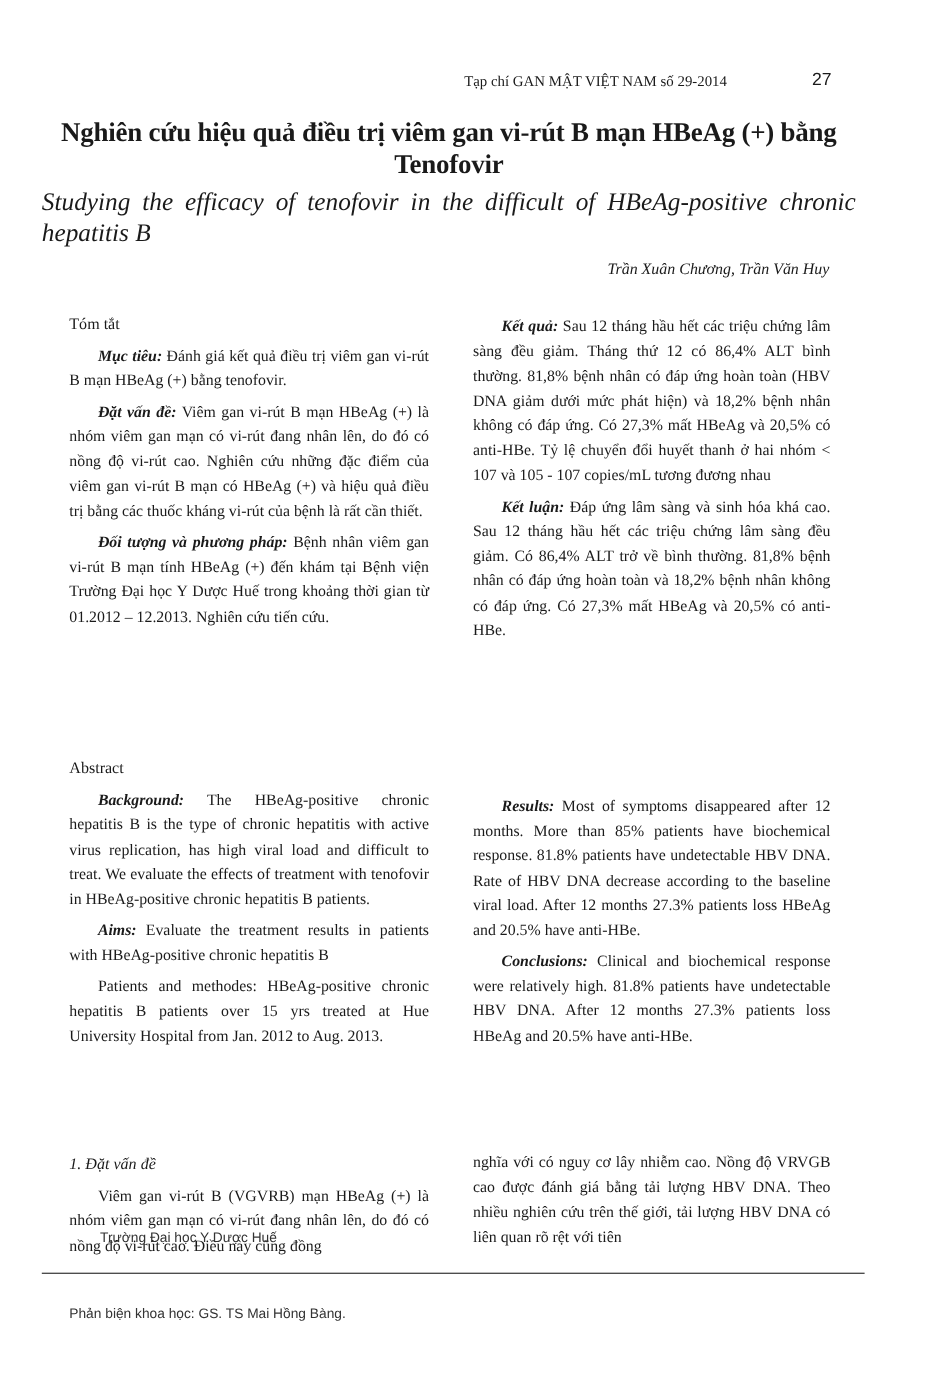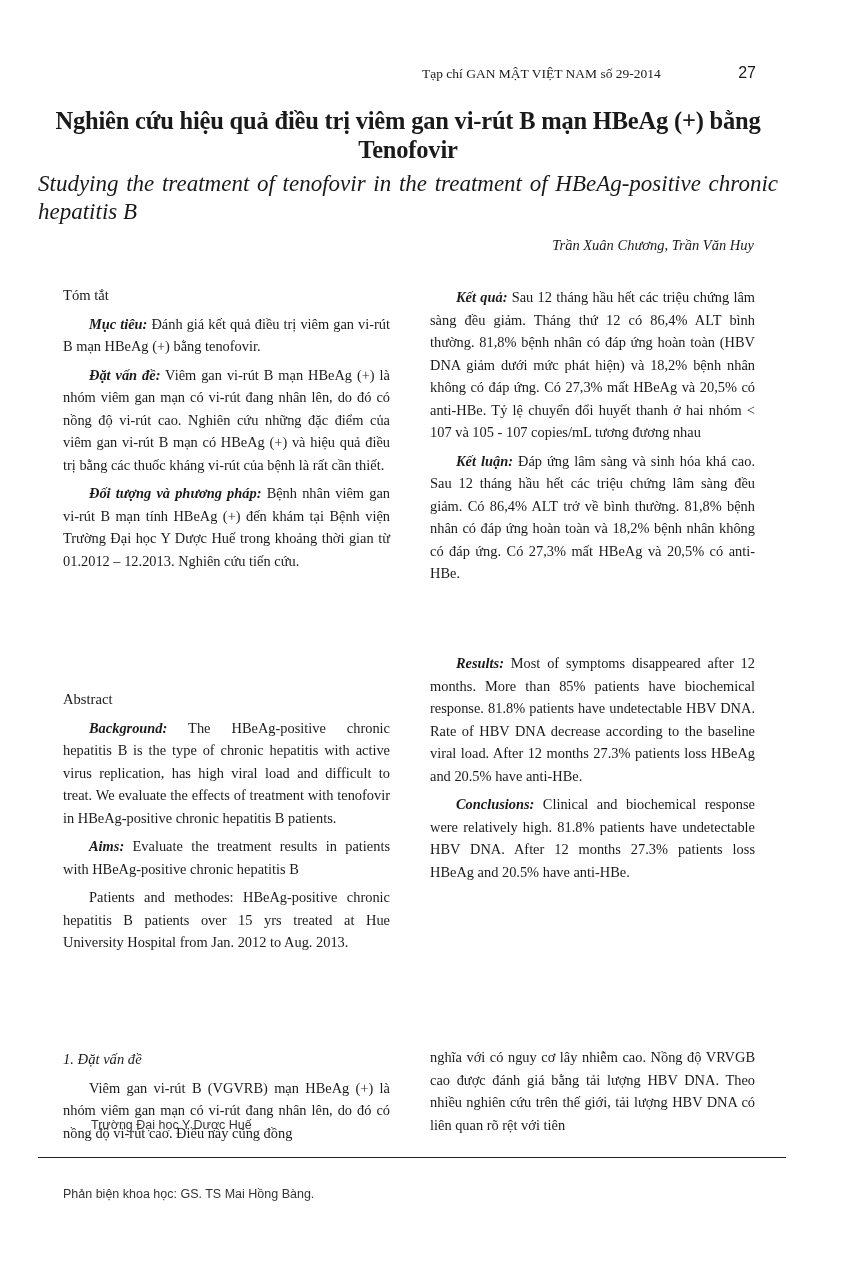--- a/index.html
+++ b/index.html
@@ -25,21 +25,21 @@
 </style>
 </head>
 <body>
 
 <div class="abs header">
   <span class="journal">Tạp chí GAN MẬT VIỆT NAM số 29-2014</span>
   <span class="pageno">27</span>
 </div>
 
 <div class="abs title">Nghiên cứu hiệu quả điều trị viêm gan vi-rút B mạn HBeAg (+) bằng Tenofovir</div>
-<div class="abs subtitle">Studying the treatment of tenofovir in the treatment of HBeAg-positive chronic hepatitis B</div>
+<div class="abs subtitle">Studying the efficacy of tenofovir in the difficult of HBeAg-positive chronic hepatitis B</div>
 <div class="abs authors">Trần Xuân Chương, Trần Văn Huy</div>
 
 <div class="abs col left" style="top:284px;">
   <h3>Tóm tắt</h3>
   <p><span class="lbl">Mục tiêu:</span><span> Đánh giá kết quả điều trị viêm gan vi-rút B mạn HBeAg (+) bằng tenofovir.</span></p>
   <p><span class="lbl">Đặt vấn đề:</span><span> Viêm gan vi-rút B mạn HBeAg (+) là nhóm viêm gan mạn có vi-rút đang nhân lên, do đó có nồng độ vi-rút cao. Nghiên cứu những đặc điểm của viêm gan vi-rút B mạn có HBeAg (+) và hiệu quả điều trị bằng các thuốc kháng vi-rút của bệnh là rất cần thiết.</span></p>
   <p><span class="lbl">Đối tượng và phương pháp:</span><span> Bệnh nhân viêm gan vi-rút B mạn tính HBeAg (+) đến khám tại Bệnh viện Trường Đại học Y Dược Huế trong khoảng thời gian từ 01.2012 – 12.2013. Nghiên cứu tiến cứu.</span></p>
 </div>
 
 <div class="abs col right" style="top:286px;">
@@ -47,21 +47,21 @@
   <p><span class="lbl">Kết luận:</span><span> Đáp ứng lâm sàng và sinh hóa khá cao. Sau 12 tháng hầu hết các triệu chứng lâm sàng đều giảm. Có 86,4% ALT trở về bình thường. 81,8% bệnh nhân có đáp ứng hoàn toàn và 18,2% bệnh nhân không có đáp ứng. Có 27,3% mất HBeAg và 20,5% có anti-HBe.</span></p>
 </div>
 
 <div class="abs col left" style="top:688px;">
   <h3>Abstract</h3>
   <p><span class="lbl">Background:</span><span> The HBeAg-positive chronic hepatitis B is the type of chronic hepatitis with active virus replication, has high viral load and difficult to treat. We evaluate the effects of treatment with tenofovir in HBeAg-positive chronic hepatitis B patients.</span></p>
   <p><span class="lbl">Aims:</span><span> Evaluate the treatment results in patients with HBeAg-positive chronic hepatitis B</span></p>
   <p>Patients and methodes: HBeAg-positive chronic hepatitis B patients over 15 yrs treated at Hue University Hospital from Jan. 2012 to Aug. 2013.</p>
 </div>
 
-<div class="abs col right" style="top:652px;">
+<div class="abs col right" style="top:722px;">
   <p><span class="lbl">Results:</span><span> Most of symptoms disappeared after 12 months. More than 85% patients have biochemical response. 81.8% patients have undetectable HBV DNA. Rate of HBV DNA decrease according to the baseline viral load. After 12 months 27.3% patients loss HBeAg and 20.5% have anti-HBe.</span></p>
   <p><span class="lbl">Conclusions:</span><span> Clinical and biochemical response were relatively high. 81.8% patients have undetectable HBV DNA. After 12 months 27.3% patients loss HBeAg and 20.5% have anti-HBe.</span></p>
 </div>
 
 <div class="abs col left" style="top:1048px;">
   <h3 class="it">1. Đặt vấn đề</h3>
   <p>Viêm gan vi-rút B (VGVRB) mạn HBeAg (+) là nhóm viêm gan mạn có vi-rút đang nhân lên, do đó có nồng độ vi-rút cao. Điều này cũng đồng</p>
 </div>
 <div class="abs col right" style="top:1046px;">
   <p class="noind">nghĩa với có nguy cơ lây nhiễm cao. Nồng độ VRVGB cao được đánh giá bằng tải lượng HBV DNA. Theo nhiều nghiên cứu trên thế giới, tải lượng HBV DNA có liên quan rõ rệt với tiên</p>

